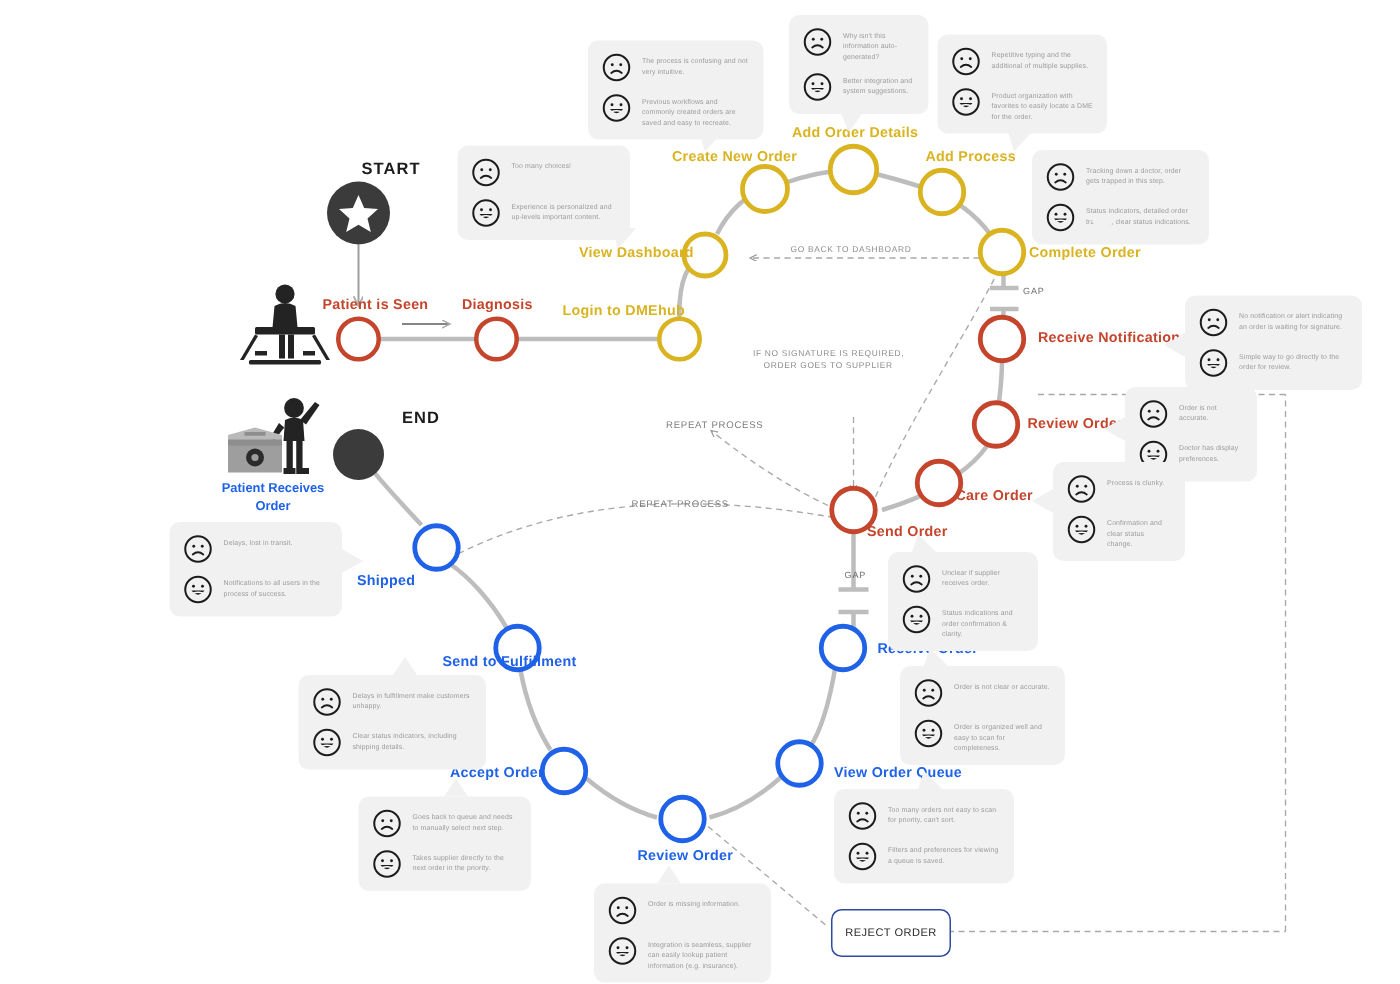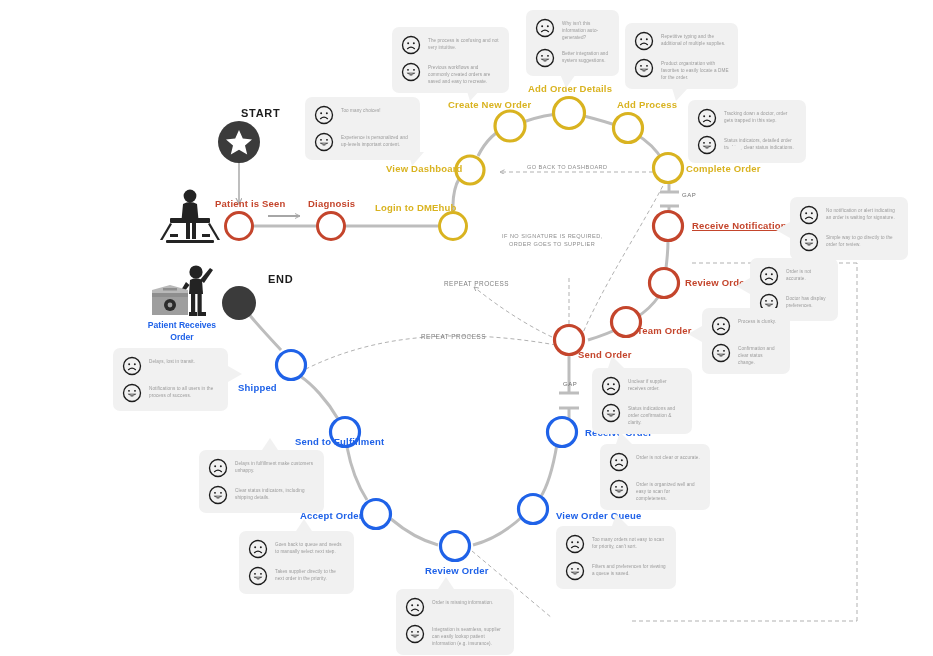--- a/index.html
+++ b/index.html
@@ -231,23 +231,23 @@
   </svg>
 
   <div class="nlabel c-red" style="left:215px;top:198px;">Patient is Seen</div>
   <div class="nlabel c-red" style="left:308px;top:198px;">Diagnosis</div>
   <div class="nlabel c-yel" style="left:375px;top:202px;">Login to DMEhub</div>
   <div class="nlabel c-yel" style="left:386px;top:163px;">View Dashboard</div>
   <div class="nlabel c-yel" style="left:448px;top:99px;">Create New Order</div>
   <div class="nlabel c-yel" style="left:528px;top:83px;">Add Order Details</div>
   <div class="nlabel c-yel" style="left:617px;top:99px;">Add Process</div>
   <div class="nlabel c-yel" style="left:686px;top:163px;">Complete Order</div>
-  <div class="nlabel c-red" style="left:692px;top:220px;text-decoration:underline;">Receive Notification</div>
+  <div class="nlabel c-red" style="left:692px;top:220px;">Receive Notification</div>
   <div class="nlabel c-red" style="left:685px;top:277px;">Review Order</div>
-  <div class="nlabel c-red" style="left:637px;top:325px;">Team Order</div>
+  <div class="nlabel c-red" style="left:637px;top:325px;">Care Order</div>
   <div class="nlabel c-red" style="left:578px;top:349px;">Send Order</div>
   <div class="nlabel c-blu" style="left:585px;top:427px;">Receive Order</div>
   <div class="nlabel c-blu" style="left:556px;top:510px;">View Order Queue</div>
   <div class="nlabel c-blu" style="left:425px;top:565px;">Review Order</div>
   <div class="nlabel c-blu" style="left:300px;top:510px;">Accept Order</div>
   <div class="nlabel c-blu" style="left:247px;top:436px;margin-left:48px;">Send to Fulfillment</div>
   <div class="nlabel c-blu" style="left:238px;top:382px;">Shipped</div>
 
   <div id="startWord">START</div>
   <div id="endWord">END</div>
@@ -604,15 +604,16 @@
       <polygon points="608,368 624,368 612,356"></polygon>
       <polygon points="616,444 632,444 620,432"></polygon>
       <polygon points="612,526 628,526 616,514"></polygon>
       <polygon points="438,589 454,589 446,577"></polygon>
       <polygon points="296,531 312,531 304,519"></polygon>
       <polygon points="262,450 278,450 270,438"></polygon>
       <polygon points="228,366 228,382 242,374"></polygon>
     </g>
   </svg>
 
+  <div id="rejectBox">REJECT ORDER</div>
 
 
 </div>
 
 </body></html>

